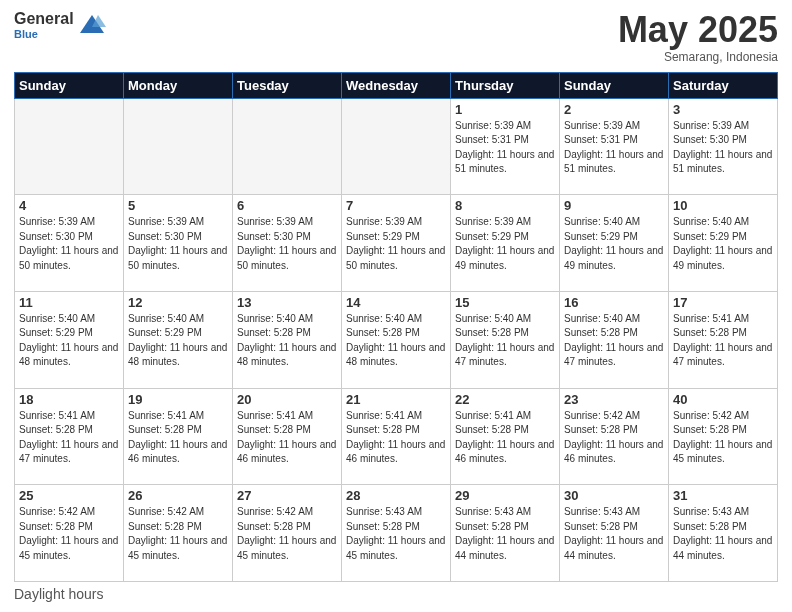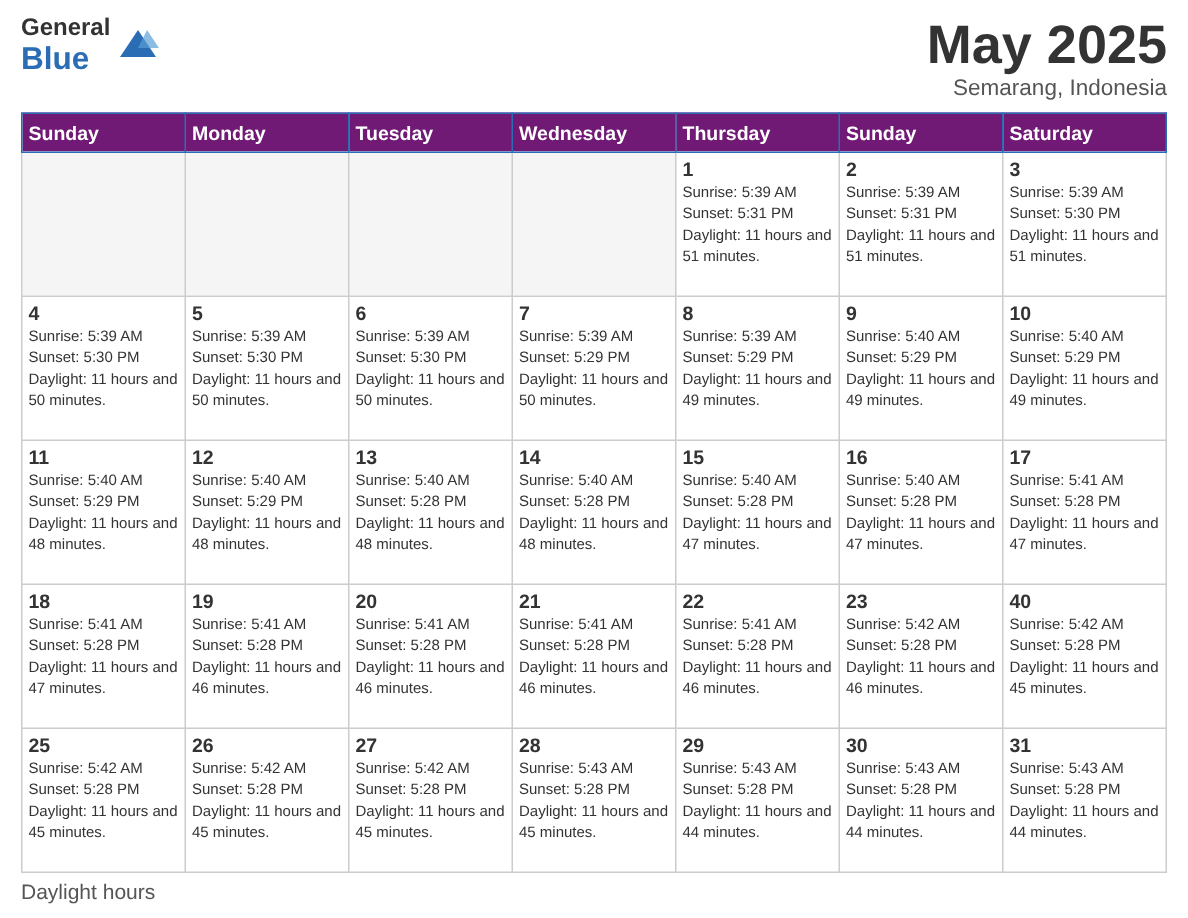--- a/index.html
+++ b/index.html
@@ -32,51 +32,51 @@
       display: flex;
       flex-direction: column;
       line-height: 1.1;
     }
     .logo-general {
       font-size: 16px;
       font-weight: bold;
       color: #333;
     }
     .logo-blue {
-      font-size: 21px;
+      font-size: 11px;
       font-weight: bold;
       color: #2a6db5;
     }
     .logo-icon {
       width: 28px;
       height: 28px;
       margin-left: 2px;
     }
     .title-block {
       text-align: right;
     }
     .main-title {
       font-size: 36px;
       font-weight: bold;
       color: #333;
       line-height: 1.1;
     }
     .subtitle {
-      font-size: 15px;
+      font-size: 12px;
       color: #555;
     }
     .calendar {
       flex: 1;
       border: 1px solid #ccc;
       border-collapse: collapse;
       width: 100%;
       table-layout: fixed;
     }
     .calendar th {
-      background: #701a75;
+      background: #0f172a;
       color: #fff;
       font-size: 13px;
       font-weight: bold;
       padding: 5px 4px;
       text-align: left;
       border: 1px solid #2a6db5;
     }
     .calendar td {
       border: 1px solid #ccc;
       vertical-align: top;

